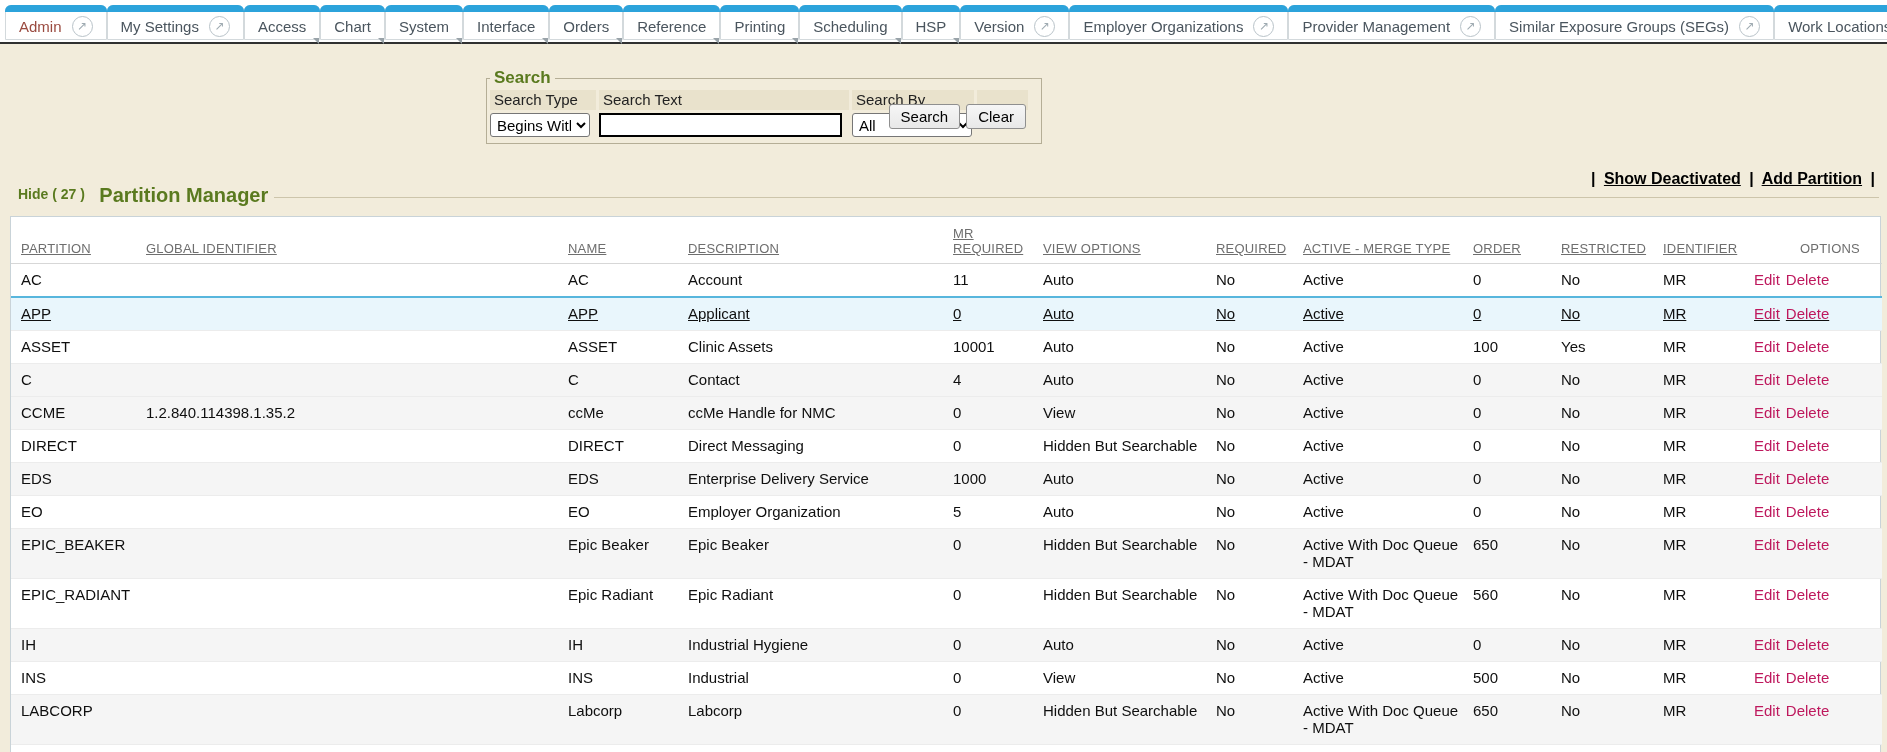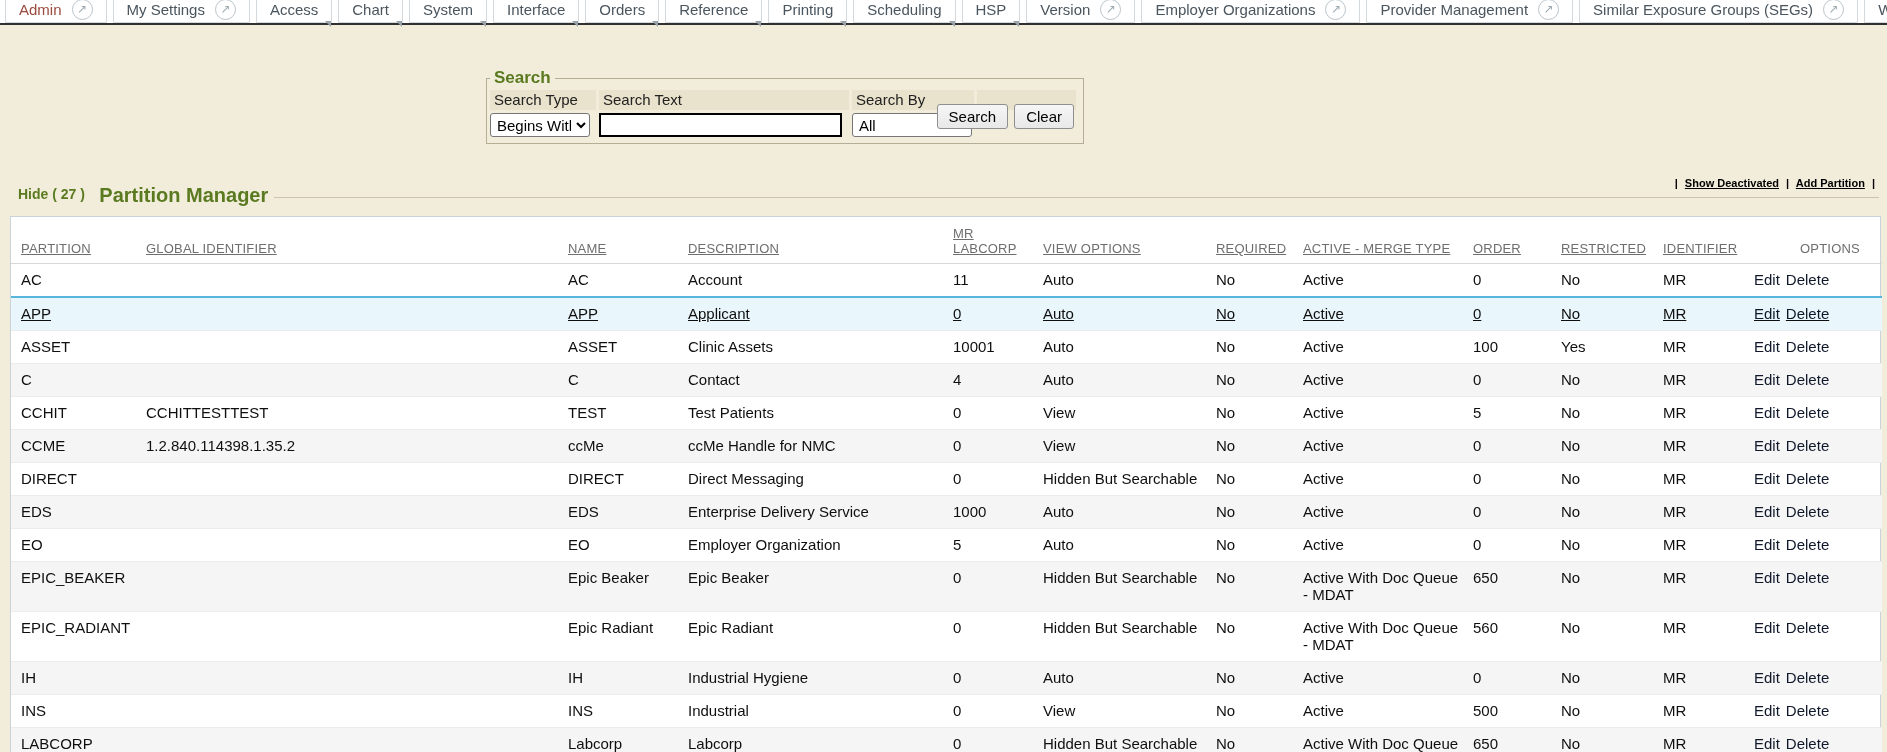--- a/index.html
+++ b/index.html
@@ -7,23 +7,23 @@
   html,body { margin:0; padding:0; }
   body {
     width:1887px; height:752px; position:relative; overflow:hidden;
     background:#F2ECDB;
     font-family:"Liberation Sans", sans-serif;
     color:#111;
   }
 
   
   .tabbar {
-    position:absolute; top:0; left:0; right:0; height:25px;
+    position:absolute; top:0; left:0; right:0; height:44px;
     background:#fff; border-bottom:2px solid #303030;
-    display:flex; align-items:flex-end; gap:6px;
+    display:flex; align-items:center; 
     padding:3px 0 0 5px; white-space:nowrap;
   }
   .tab {
     position:relative; height:35px;
     border:1px solid #d3d9dc; border-radius:6px 6px 0 0;
     background:#fff; display:flex; align-items:center;
     padding:7px 13px 0 13px; font-size:15px; color:#4a555e; cursor:pointer;
   }
   .tab::before {
     content:""; position:absolute; top:-1px; left:-1px; right:-1px; height:7px;
@@ -37,22 +37,22 @@
   }
   .ext-circle {
     width:21px; height:21px; margin-left:10px; flex:0 0 auto;
     border:1px solid #b9c3c9; border-radius:50%;
     display:flex; align-items:center; justify-content:center;
     color:#9fabb2; font-size:12px; line-height:1;
   }
 
   
   fieldset.search-box {
-    position:absolute; left:486px; top:68px; width:598px;
-    border:1px solid #b5ae96; padding:2px 7px 6px 3px; margin:0;
+    position:absolute; left:486px; top:68px; width:556px;
+    border:1px solid #b5ae96; padding:2px 13px 6px 3px; margin:0;
   }
   fieldset.search-box legend {
     color:var(--heading-green,#5A7A1F); font-weight:bold; font-size:17px; padding:0 4px;
   }
   .search-grid {
     display:grid; grid-template-columns:106px 250px 122px 1fr;
     column-gap:3px; row-gap:3px; position:relative;
   }
   .search-label {
     background:#E9E2CC; font-size:15px; color:#222;
@@ -76,22 +76,22 @@
   }
   button.push-btn {
     font-family:"Liberation Sans", sans-serif; font-size:15px; color:#000;
     height:25px; padding:0 11px;
     background:linear-gradient(#f6f6f6,#e8e8e8);
     border:1px solid #8f8f8f; border-radius:3px; cursor:pointer;
   }
 
   
   .action-links {
-    position:absolute; top:177px; right:8px;
-    font-size:11px; font-weight:600; color:#000;
+    position:absolute; top:170px; right:8px;
+    font-size:16px; font-weight:600; color:#000;
   }
   .action-links a { color:#000; text-decoration:underline; cursor:pointer; }
   .action-links .sep { padding:0 4px; font-weight:600; }
 
   
   .panel-heading {
     position:absolute; top:184px; left:18px; right:8px; height:26px;
   }
   .hide-link {
     color:var(--heading-green,#5A7A1F); font-weight:bold; font-size:14px;
@@ -123,21 +123,21 @@
     vertical-align:top; border-bottom:1px solid #ececec;
     overflow:hidden;
   }
   tr.even td { background:#f5f5f5; }
   tr.selected td {
     background:var(--sel-bg,#E9F6FC);
     border-top:2px solid var(--sel-border,#58B6DD);
     border-bottom:2px solid var(--sel-border,#58B6DD);
     text-decoration:underline;
   }
-  .row-link { cursor:pointer; color:#0f172a; }
+  .row-link { cursor:pointer; color:#be185d; }
   .opt-gap { display:inline-block; width:6px; }
 </style>
 </head>
 <body style="background: rgb(242, 236, 219);">
 
 <div class="tabbar">
     <div class="tab active">
       <span class="tab-label">Admin</span>
       <span class="ext-circle">↗</span>
     </div>
@@ -248,21 +248,21 @@
         <col style="width: 102px;">
         <col style="width: 91px;">
         <col style="width: 128px;">
       </colgroup>
     <thead>
         <tr id="grid-header">
           <th><span class="col-link">PARTITION</span></th>
           <th><span class="col-link">GLOBAL IDENTIFIER</span></th>
           <th><span class="col-link">NAME</span></th>
           <th><span class="col-link">DESCRIPTION</span></th>
-          <th><span class="col-link">MR LABCORP</span></th>
+          <th><span class="col-link">MR REQUIRED</span></th>
           <th><span class="col-link">VIEW OPTIONS</span></th>
           <th><span class="col-link">REQUIRED</span></th>
           <th><span class="col-link">ACTIVE - MERGE TYPE</span></th>
           <th><span class="col-link">ORDER</span></th>
           <th><span class="col-link">RESTRICTED</span></th>
           <th><span class="col-link">IDENTIFIER</span></th>
           <th><span class="col-plain">OPTIONS</span></th>
         </tr>
       </thead>
     <tbody id="grid-body">
@@ -315,34 +315,20 @@
           <td>Contact</td>
           <td>4</td>
           <td>Auto</td>
           <td>No</td>
           <td>Active</td>
           <td>0</td>
           <td>No</td>
           <td>MR</td>
           <td><span class="row-link">Edit</span><span class="opt-gap"></span><span class="row-link">Delete</span></td>
         </tr>
-        <tr class="">
-          <td>CCHIT</td>
-          <td>CCHITTESTTEST</td>
-          <td>TEST</td>
-          <td>Test Patients</td>
-          <td>0</td>
-          <td>View</td>
-          <td>No</td>
-          <td>Active</td>
-          <td>5</td>
-          <td>No</td>
-          <td>MR</td>
-          <td><span class="row-link">Edit</span><span class="opt-gap"></span><span class="row-link">Delete</span></td>
-        </tr>
         <tr class="even">
           <td>CCME</td>
           <td>1.2.840.114398.1.35.2</td>
           <td>ccMe</td>
           <td>ccMe Handle for NMC</td>
           <td>0</td>
           <td>View</td>
           <td>No</td>
           <td>Active</td>
           <td>0</td>

